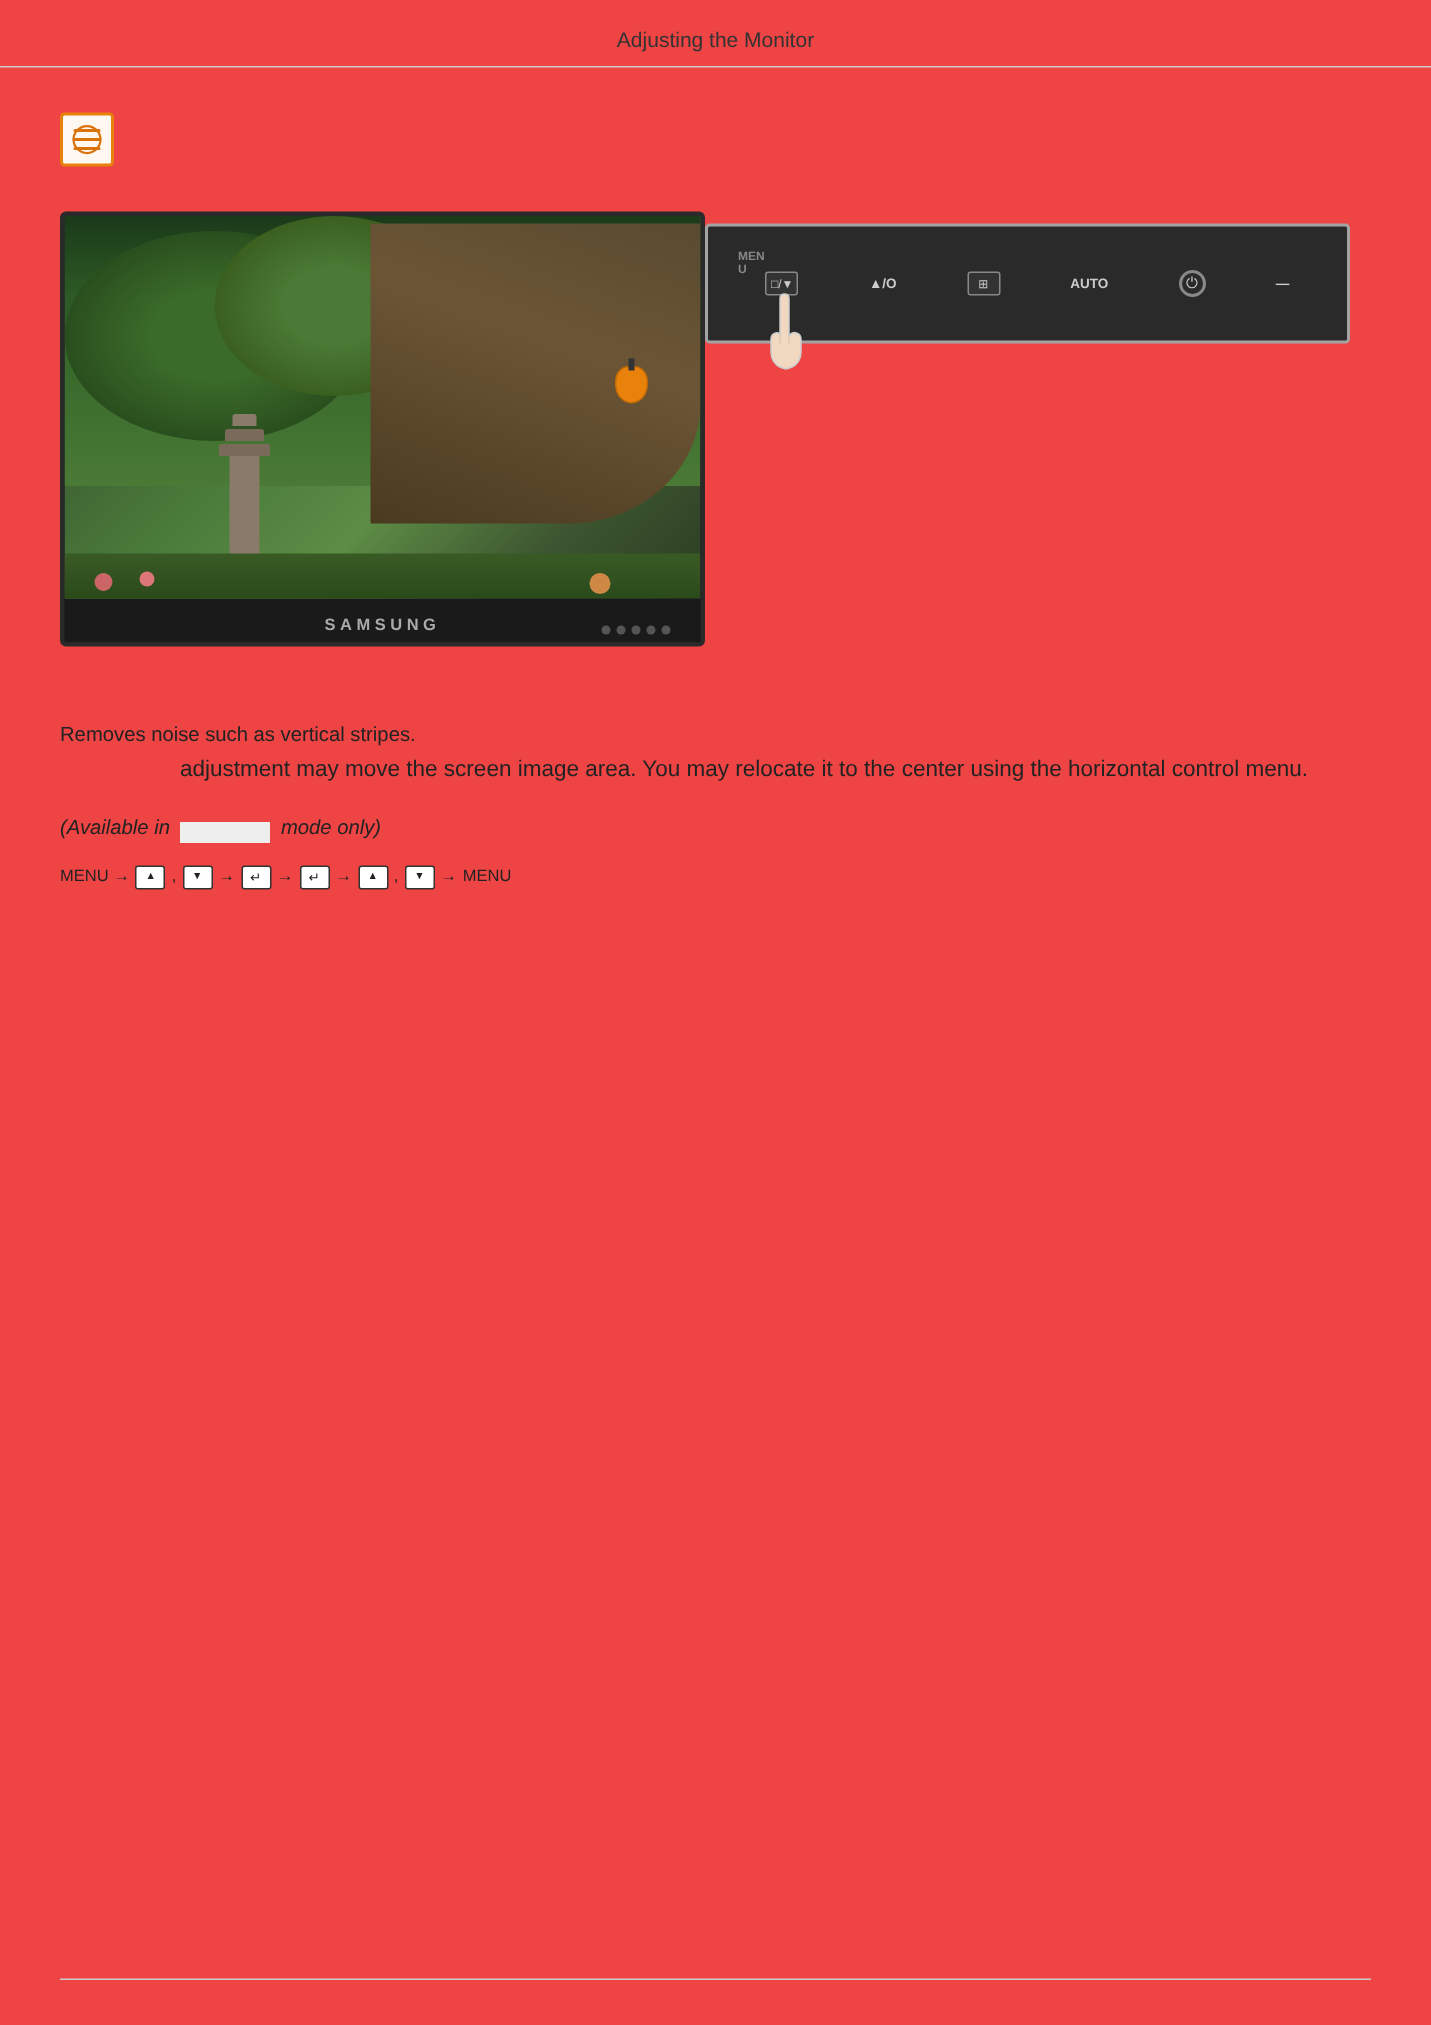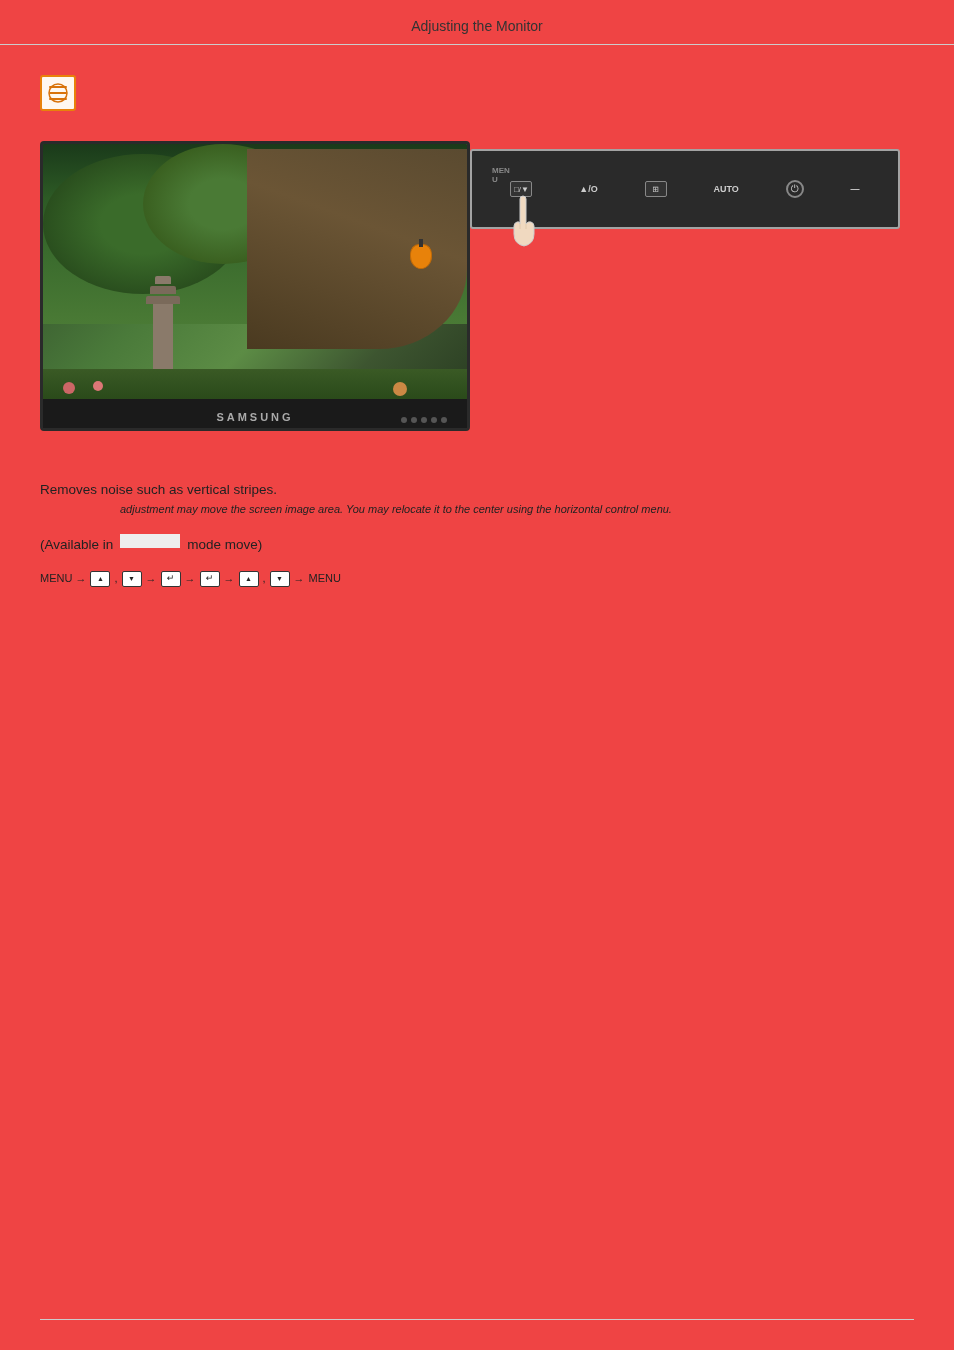--- a/index.html
+++ b/index.html
@@ -198,33 +198,33 @@
     }
 
     .paragraph {
       font-size: 13.5px;
       color: #222;
     }
 
     .indent-paragraph {
       margin-bottom: 16px;
       padding-left: 80px;
-      font-size: 11px;
+      font-size: 15px;
       color: #222;
       text-indent: 0;
-      font-style: italic;
     }
 
     .available-line {
       margin-bottom: 14px;
       font-size: 13.5px;
       color: #222;
       display: flex;
-      align-items: flex-start;
+      align-items: flex-end;
       gap: 4px;
+      font-style: italic;
     }
 
     .menu-nav-line {
       margin-bottom: 16px;
       font-size: 11px;
       color: #222;
       display: flex;
       align-items: center;
       gap: 4px;
       flex-wrap: wrap;
@@ -376,21 +376,21 @@
 
     <p class="paragraph">Removes noise such as vertical stripes.</p>
 
     <p class="indent-paragraph">
       <span>adjustment may move the screen image area. You may relocate it to the center using the horizontal control menu.</span>
     </p>
 
     <div class="available-line">
       <span>(Available in</span>
       <span class="blank-word"></span>
-      <span>mode move)</span>
+      <span>mode only)</span>
     </div>
 
     <div class="menu-nav-line">
       <span>MENU →</span>
       <span class="nav-btn arrow-up"></span>
       <span>,</span>
       <span class="nav-btn arrow-down"></span>
       <span>→</span>
       <span class="nav-btn enter-btn"></span>
       <span>→</span>

